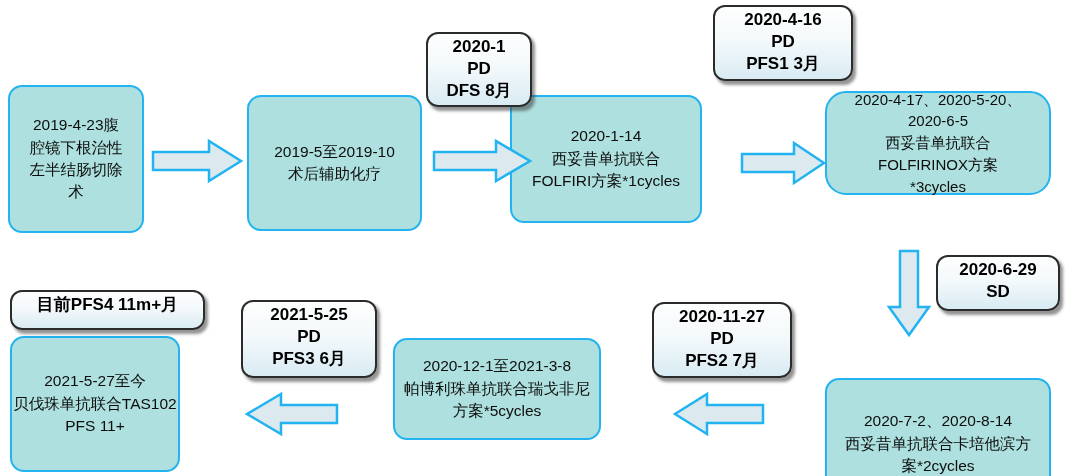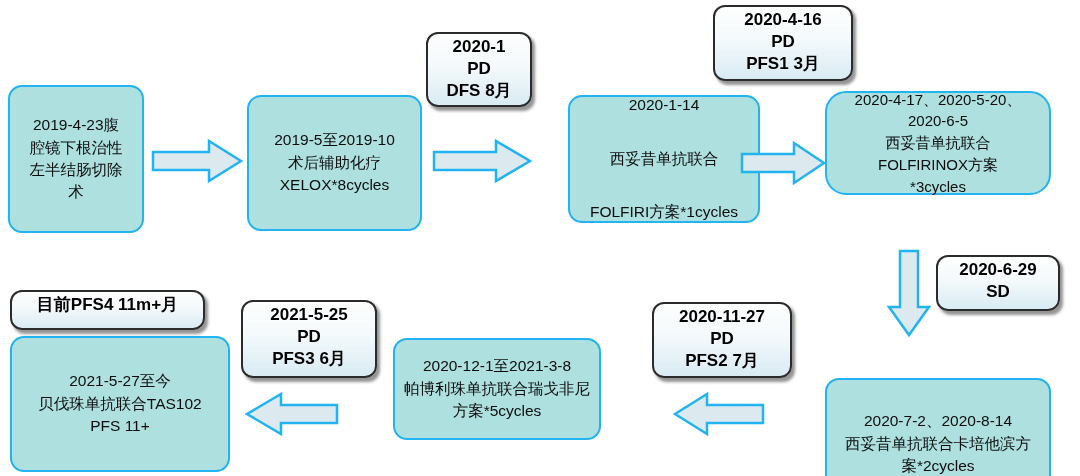--- a/index.html
+++ b/index.html
@@ -71,30 +71,29 @@
 
   <div class="arrow" style="left:151px;top:138px;width:92px;height:46px;">
     <svg viewBox="0 0 92 46" preserveAspectRatio="none">
       <polygon points="2,14 58,14 58,3 90,23 58,43 58,32 2,32" fill="#dce9ef" stroke="#22b3f0" stroke-width="2.5" stroke-linejoin="miter"></polygon>
     </svg>
   </div>
 
   <div class="tbox" style="left:247px;top:95px;width:175px;height:136px;text-align:center;">
     <span class="ln">2019-5至2019-10</span>
     <span class="ln">术后辅助化疗</span>
-    <span class="ln">XELOX*8cycles</span>
   </div>
 
   <div class="arrow" style="left:432px;top:138px;width:100px;height:46px;">
     <svg viewBox="0 0 100 46" preserveAspectRatio="none">
       <polygon points="2,14 64,14 64,3 98,23 64,43 64,32 2,32" fill="#dce9ef" stroke="#22b3f0" stroke-width="2.5" stroke-linejoin="miter"></polygon>
     </svg>
   </div>
 
-  <div class="tbox" style="left:568px;top:95px;width:192px;height:128px;gap:31px;">
+  <div class="tbox" style="left:510px;top:95px;width:192px;height:128px;">
     <span class="ln">2020-1-14</span>
     <span class="ln">西妥昔单抗联合</span>
     <span class="ln">FOLFIRI方案*1cycles</span>
   </div>
 
   <div class="arrow" style="left:740px;top:140px;width:86px;height:46px;">
     <svg viewBox="0 0 86 46" preserveAspectRatio="none">
       <polygon points="2,14 54,14 54,3 84,23 54,43 54,32 2,32" fill="#dce9ef" stroke="#22b3f0" stroke-width="2.5" stroke-linejoin="miter"></polygon>
     </svg>
   </div>
@@ -130,21 +129,21 @@
     <span class="ln">帕博利珠单抗联合瑞戈非尼</span>
     <span class="ln">方案*5cycles</span>
   </div>
 
   <div class="arrow" style="left:245px;top:392px;width:94px;height:44px;">
     <svg viewBox="0 0 94 44" preserveAspectRatio="none">
       <polygon points="92,13 36,13 36,2 2,22 36,42 36,31 92,31" fill="#dce9ef" stroke="#22b3f0" stroke-width="2.5" stroke-linejoin="miter"></polygon>
     </svg>
   </div>
 
-  <div class="tbox" style="left:10px;top:336px;width:220px;height:136px;">
+  <div class="tbox" style="left:10px;top:336px;width:170px;height:136px;">
     <span class="ln">2021-5-27至今</span>
     <span class="ln">贝伐珠单抗联合TAS102</span>
     <span class="ln">PFS 11+</span>
   </div>
 
   <div class="callout" style="left:426px;top:32px;width:106px;height:75px;">
     <span class="ln">2020-1</span>
     <span class="ln">PD</span>
     <span class="ln">DFS 8月</span>
   </div>

